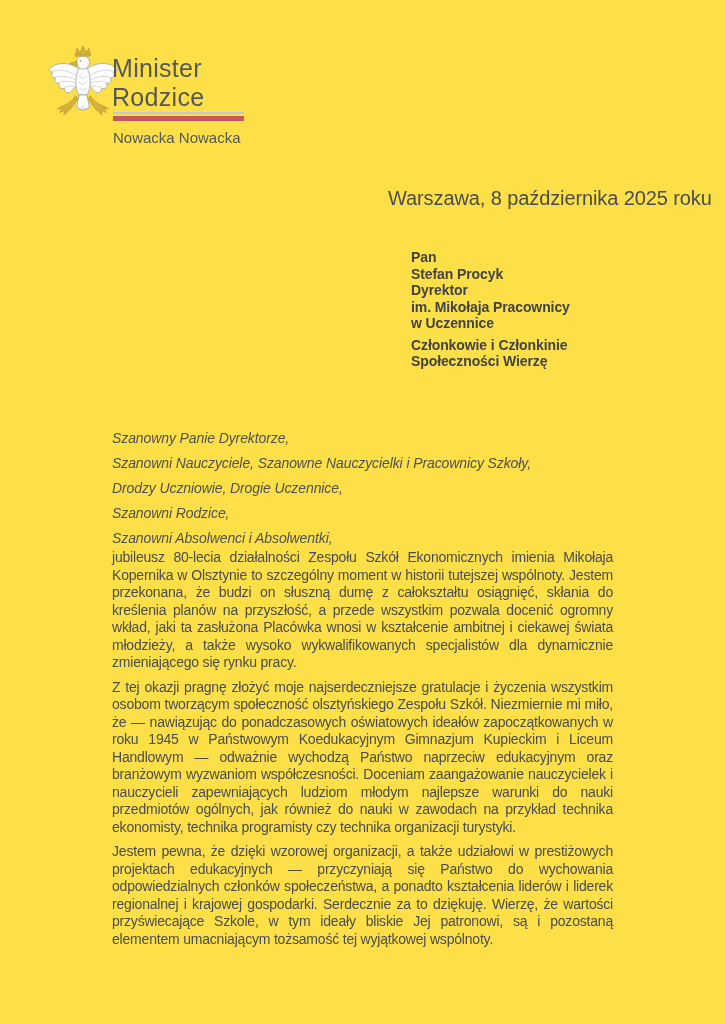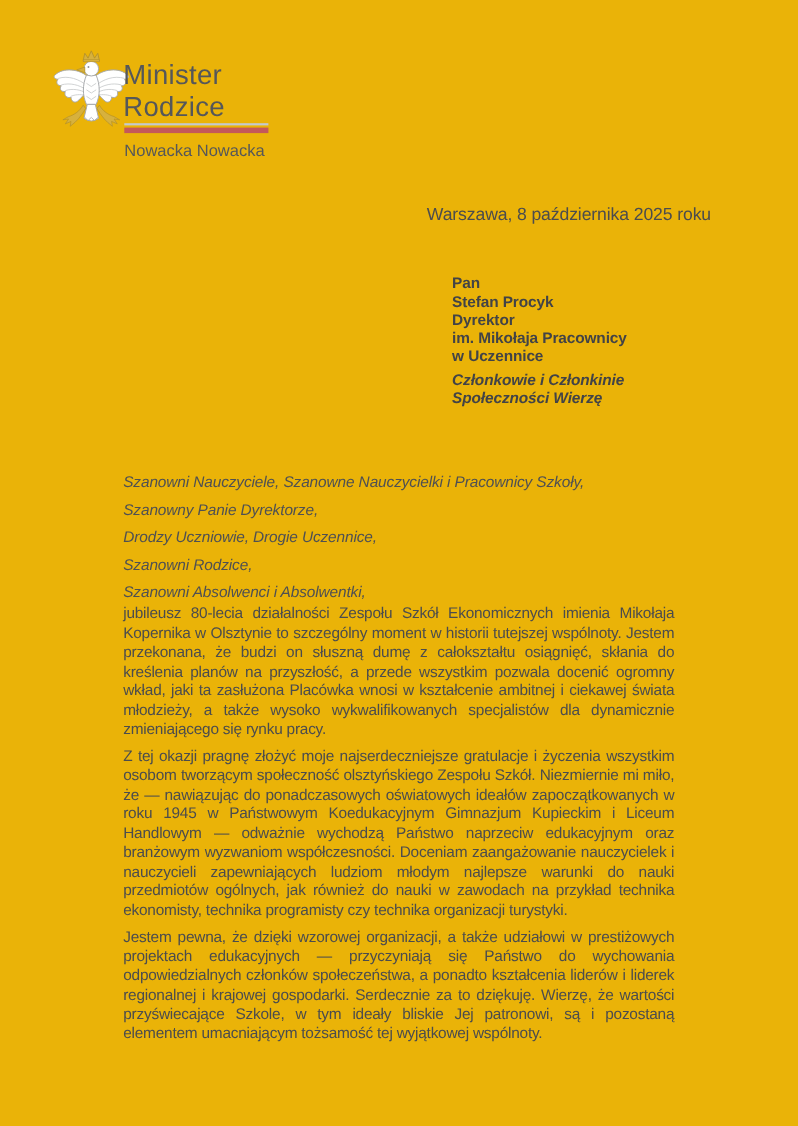--- a/index.html
+++ b/index.html
@@ -1,37 +1,37 @@
 <!DOCTYPE html>
 <html lang="pl"><head>
 <meta charset="utf-8">
 <style>
   html,body{margin:0;padding:0;background:#ffffff;}
   .page{
     position:relative;
     width:725px;height:1024px;
     margin:0 auto;
-    background:#eab308;
+    background:#fde047;
     font-family:"Liberation Sans", sans-serif;
     color:#4b4c4e;
     overflow:hidden;
   }
   
   .emblem{position:absolute;left:46px;top:44px;width:74px;height:90px;}
   .brand{position:absolute;left:112px;top:54px;}
   .brand-line{font-size:25px;line-height:29px;color:#55575a;letter-spacing:.3px;}
   .rule-gray{position:absolute;left:113px;top:112px;width:131px;height:1.5px;background:#c3cad0;}
   .rule-red{position:absolute;left:113px;top:116px;width:131px;height:4.5px;background:#c4585a;}
   .minister-name{position:absolute;left:113px;top:129px;font-size:15px;color:#55575a;}
   
-  .dateline{position:absolute;left:388px;top:187px;font-size:16px;letter-spacing:-.1px;color:#4b4c4e;}
+  .dateline{position:absolute;left:388px;top:187px;font-size:20px;letter-spacing:-.1px;color:#4b4c4e;}
   
   .recipient{position:absolute;left:388px;top:249px;font-size:14px;font-weight:700;
              line-height:16.5px;letter-spacing:-.1px;color:#424347;margin-left:23px;}
-  .recipient .block + .block{margin-top:5px;font-style:italic;}
+  .recipient .block + .block{margin-top:5px;}
   
   .salutations{position:absolute;left:112px;top:430px;font-size:14px;font-style:italic;
                color:#4f5053;letter-spacing:-.1px;}
   .salutations .sal-line{line-height:17px;margin-bottom:8px;}
   
   .letter-body{position:absolute;left:112px;top:549px;width:501px;
                font-size:14px;line-height:17.5px;letter-spacing:-.2px;
                text-align:justify;color:#4b4c4e;}
   .letter-body p{margin:0 0 7px 0;}
 </style>
@@ -81,22 +81,22 @@
       <div>im. Mikołaja Pracownicy</div>
       <div>w Uczennice</div>
     </div>
     <div class="block">
       <div>Członkowie i Członkinie</div>
       <div>Społeczności Wierzę</div>
     </div>
   </div>
 
   <div class="salutations">
+    <div class="sal-line">Szanowny Panie Dyrektorze,</div>
     <div class="sal-line">Szanowni Nauczyciele, Szanowne Nauczycielki i Pracownicy Szkoły,</div>
-    <div class="sal-line">Szanowny Panie Dyrektorze,</div>
     <div class="sal-line">Drodzy Uczniowie, Drogie Uczennice,</div>
     <div class="sal-line">Szanowni Rodzice,</div>
     <div class="sal-line">Szanowni Absolwenci i Absolwentki,</div>
   </div>
 
   <div class="letter-body">
     <p>jubileusz 80-lecia działalności Zespołu Szkół Ekonomicznych imienia Mikołaja Kopernika w Olsztynie to szczególny moment w historii tutejszej wspólnoty. Jestem przekonana, że budzi on słuszną dumę z całokształtu osiągnięć, skłania do kreślenia planów na przyszłość, a przede wszystkim pozwala docenić ogromny wkład, jaki ta zasłużona Placówka wnosi w kształcenie ambitnej i ciekawej świata młodzieży, a także wysoko wykwalifikowanych specjalistów dla dynamicznie zmieniającego się rynku pracy.</p>
     <p>Z tej okazji pragnę złożyć moje najserdeczniejsze gratulacje i życzenia wszystkim osobom tworzącym społeczność olsztyńskiego Zespołu Szkół. Niezmiernie mi miło, że — nawiązując do ponadczasowych oświatowych ideałów zapoczątkowanych w roku 1945 w Państwowym Koedukacyjnym Gimnazjum Kupieckim i Liceum Handlowym — odważnie wychodzą Państwo naprzeciw edukacyjnym oraz branżowym wyzwaniom współczesności. Doceniam zaangażowanie nauczycielek i nauczycieli zapewniających ludziom młodym najlepsze warunki do nauki przedmiotów ogólnych, jak również do nauki w zawodach na przykład technika ekonomisty, technika programisty czy technika organizacji turystyki.</p>
     <p>Jestem pewna, że dzięki wzorowej organizacji, a także udziałowi w prestiżowych projektach edukacyjnych — przyczyniają się Państwo do wychowania odpowiedzialnych członków społeczeństwa, a ponadto kształcenia liderów i liderek regionalnej i krajowej gospodarki. Serdecznie za to dziękuję. Wierzę, że wartości przyświecające Szkole, w tym ideały bliskie Jej patronowi, są i pozostaną elementem umacniającym tożsamość tej wyjątkowej wspólnoty.</p>
   </div>

